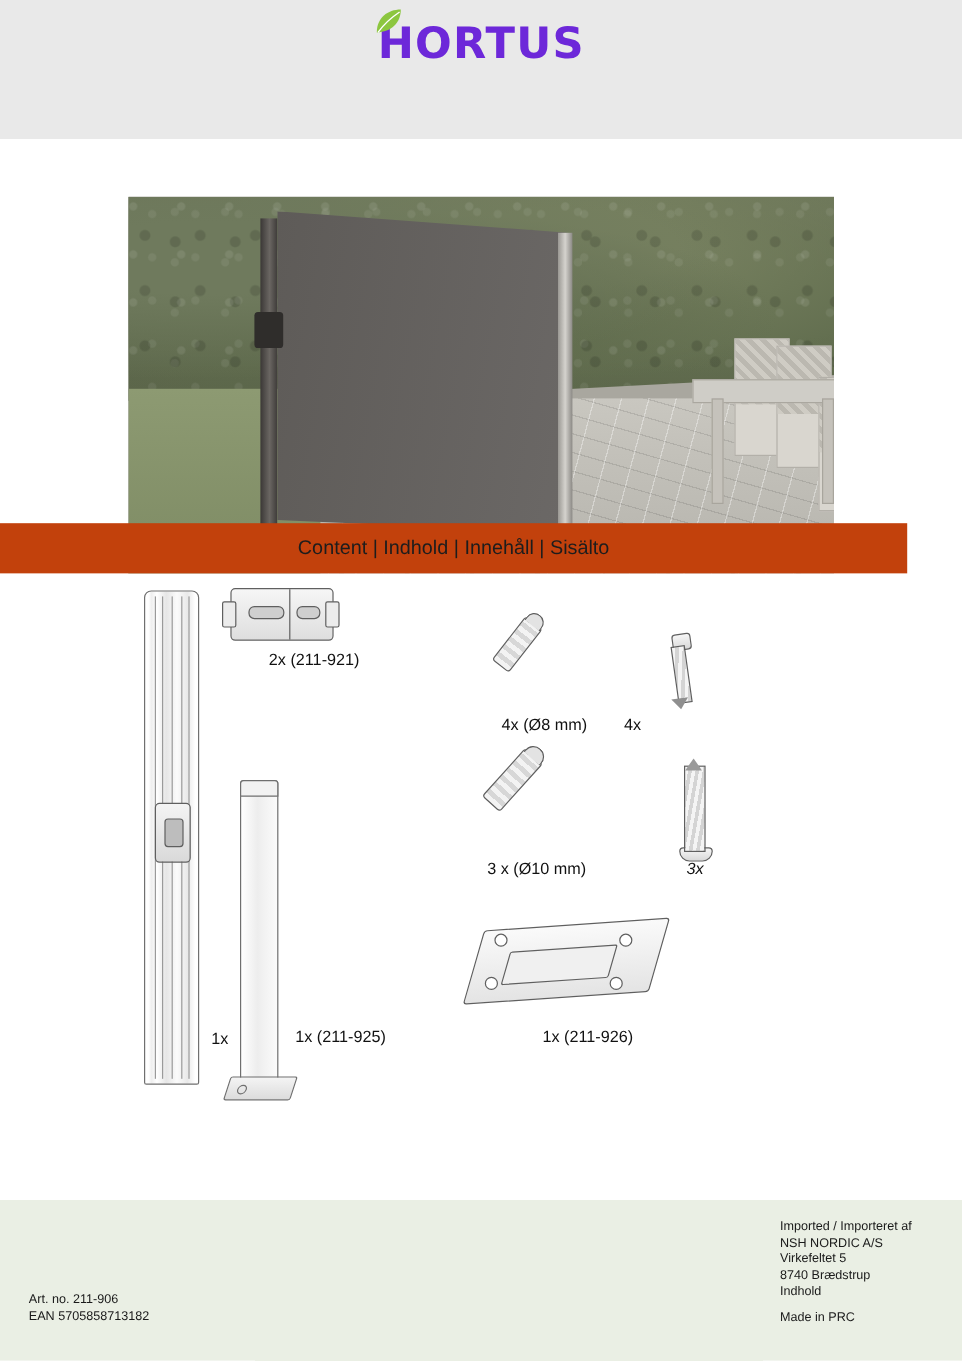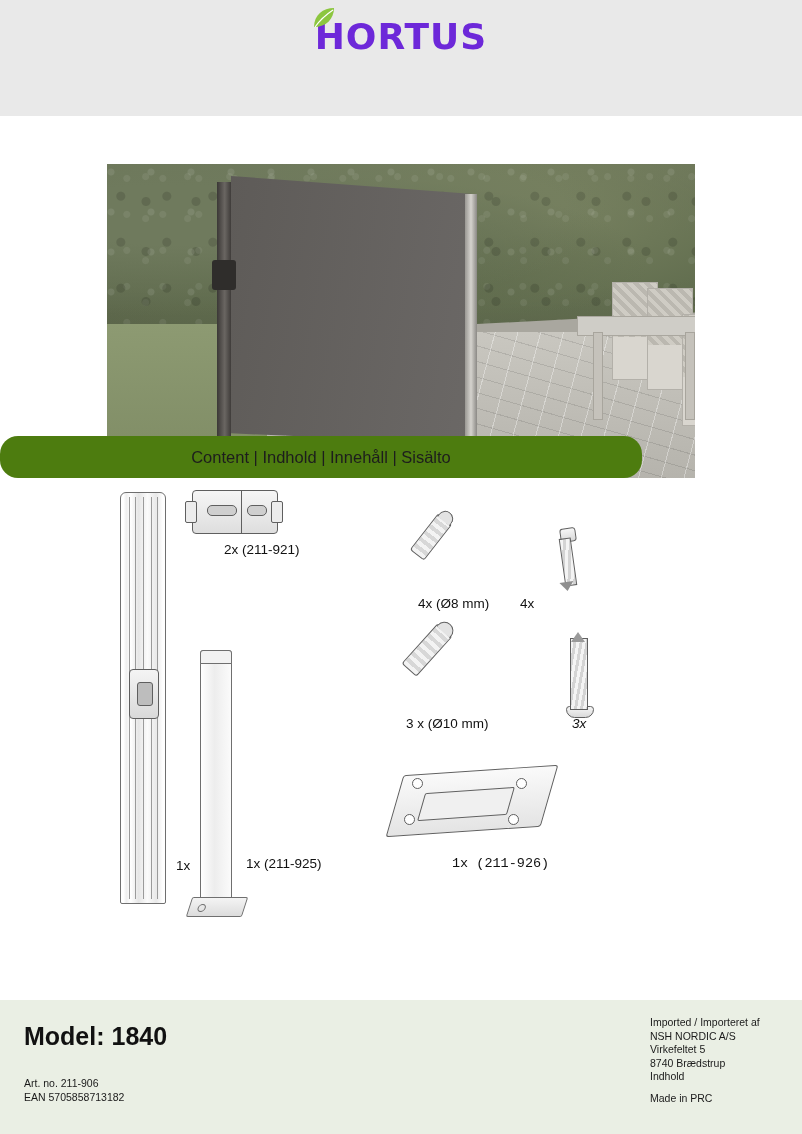--- a/index.html
+++ b/index.html
@@ -160,27 +160,26 @@
     background: #cfcdc7;
     border: 1px solid #aaa79f;
   }
   .table-leg {
     position:absolute; width:8px; height:86px; background:#c5c2bb; border:1px solid #a8a59d;
   }
 
   
   .content-bar {
     position: relative;
-    width: 642px;
+    width: 756px;
     height: 42px;
-    background: #4d7c0f;
+    background: #c2410c;
     display: flex;
     align-items: center;
     justify-content: center;
-    border-radius: 18px;
   }
   .content-bar-title {
     font-size: 16.5px;
     color: #1d1d1d;
   }
 
   
   .parts {
     position: relative;
     width: 802px;
@@ -436,21 +435,21 @@
   <div class="part-label" style="left:246px; top:378px;">1x (211-925)</div>
 
   <div class="plate926">
     <div class="body"></div>
     <div class="inner"></div>
     <div class="hole" style="left:16px; top:8px;"></div>
     <div class="hole" style="left:120px; top:8px;"></div>
     <div class="hole" style="left:8px; top:44px;"></div>
     <div class="hole" style="left:112px; top:44px;"></div>
   </div>
-  <div class="part-label" style="left:452px; top:378px;font-family:Liberation Mono, monospace;">1x (211-926)</div>
+  <div class="part-label" style="left:452px; top:378px;">1x (211-926)</div>
 
   <div class="plug" style="left:408px; top:50px; width:44px; height:16px; transform:rotate(-52deg);">
     <div class="tip"></div>
   </div>
   <div class="part-label" style="left:418px; top:118px;">4x (Ø8 mm)</div>
 
   <div>
     <div class="screw-head" style="left:560px; top:50px; width:14px; height:12px; transform:rotate(-8deg);"></div>
     <div class="screw-body" style="left:562px; top:60px; width:10px; height:46px; transform:rotate(-8deg);"></div>
     <div class="screw-point" style="left:560px; top:104px; border-top:9px solid #8f8f8f; transform:rotate(-8deg);"></div>
@@ -465,21 +464,20 @@
   <div>
     <div class="screw-head" style="left:566px; top:228px; width:26px; height:10px; border-radius:4px 4px 10px 10px;"></div>
     <div class="screw-body" style="left:570px; top:160px; width:16px; height:70px;"></div>
     <div class="screw-point" style="left:571px; top:154px; border-bottom:10px solid #9a9a9a;"></div>
   </div>
   <div class="part-label" style="left:572px; top:238px;font-style:italic;">3x</div>
 
 </div>
 
 <div class="footer">
-  <div class="model">Model: 1840</div>
   <div class="artno">
     <div>Art. no. 211-906</div>
     <div>EAN 5705858713182</div>
   </div>
   <div class="importer">
     <div>Imported / Importeret af</div>
     <div>NSH NORDIC A/S</div>
     <div>Virkefeltet 5</div>
     <div>8740 Brædstrup</div>
     <div>Indhold</div>

